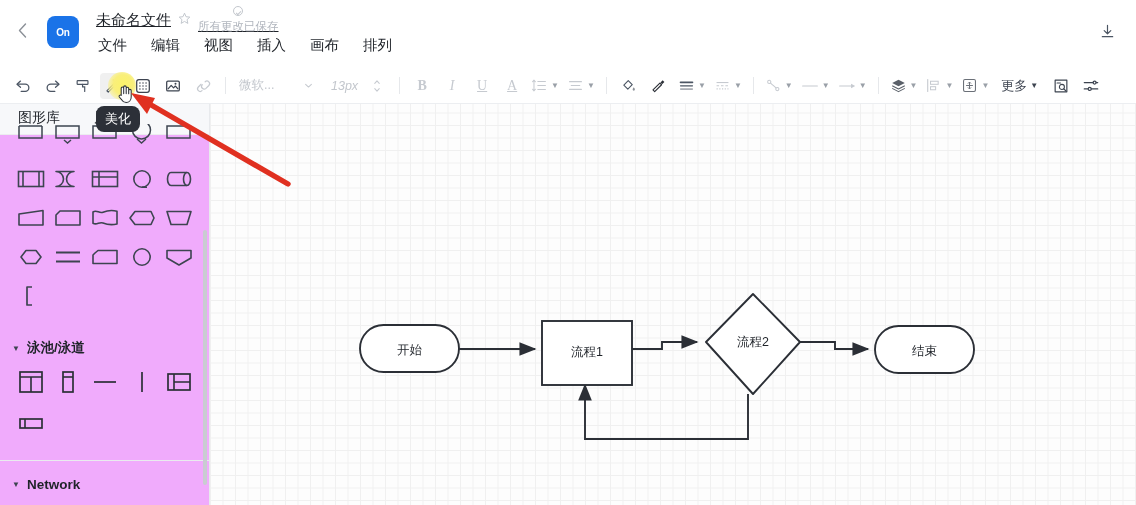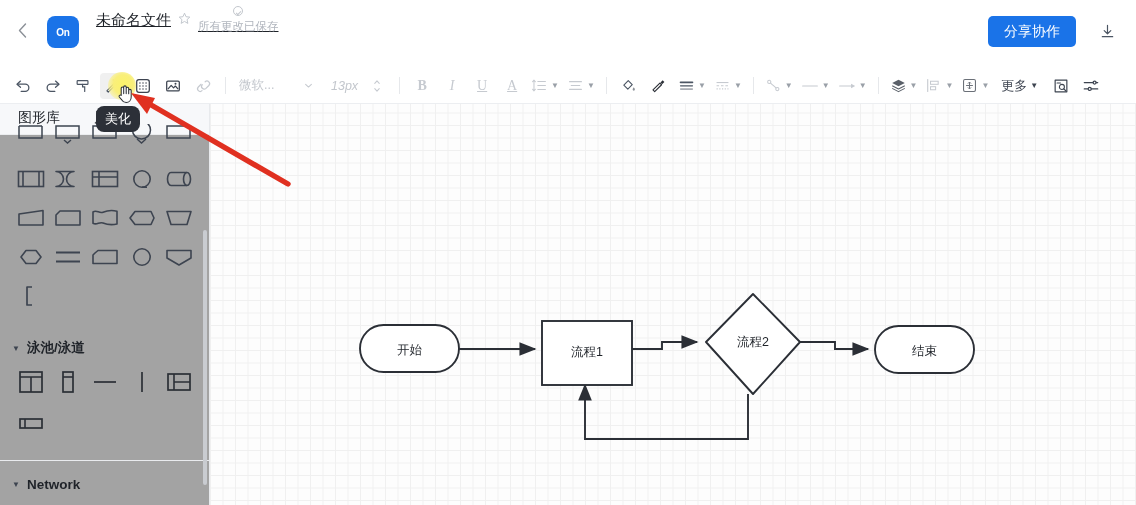--- a/index.html
+++ b/index.html
@@ -106,21 +106,21 @@
 
   
   .tooltip {
     position:absolute; left:96px; top:106px; background:#2c3038; color:#fff;
     font-size:13px; padding:4px 9px; border-radius:8px; z-index:40;
   }
 
   
   .sidebar {
     position:absolute; left:0; top:104px; width:210px; height:401px;
-    background:#a3a3a3; border-right:1px solid #e8eaed; overflow:hidden;
+    background:#f0abfc; border-right:1px solid #e8eaed; overflow:hidden;
   }
   .panel-tabs {
     position:absolute; left:0; top:0; width:210px; height:31px;
     background:#f7f8fa; display:flex; align-items:center; padding-left:18px; gap:34px;
     border-bottom:1px solid #ebedef;
   }
   .panel-tabs .pt {
     font-size:14px; color:#1f2329; cursor:pointer; position:relative; padding-bottom:3px;
   }
   .shape-area { position:absolute; left:0; top:31px; width:210px; height:370px; }
@@ -184,22 +184,29 @@
         <svg width="13" height="13" viewBox="0 0 16 16">
             <polygon points="8,1.5 9.9,5.8 14.5,6.3 11.1,9.4 12.1,14 8,11.6 3.9,14 4.9,9.4 1.5,6.3 6.1,5.8" fill="none" stroke="#bcc1c8" stroke-width="1.1" stroke-linejoin="round"></polygon>
           </svg>
       </span>
       <span class="saved">
         <span class="ck"></span>
         <span>所有更改已保存</span>
       </span>
     </div>
 
-
-    <button class="share-btn">分享协作</button>
+    <div class="menu-bar">
+      <span class="mi">文件</span>
+      <span class="mi">编辑</span>
+      <span class="mi">视图</span>
+      <span class="mi">插入</span>
+      <span class="mi">画布</span>
+      <span class="mi">排列</span>
+    </div>
+
     <div class="dl-btn">
       <svg width="17" height="17" viewBox="0 0 18 18">
           <path d="M9 2.5 V11 M5.5 8 L9 11.4 L12.5 8 M3.5 14.5 H14.5" fill="none" stroke="#4b5563" stroke-width="1.25" stroke-linecap="round" stroke-linejoin="round"></path>
         </svg>
     </div>
   </div>
 
   <div class="toolbar">
 
     <div class="tb-item">

